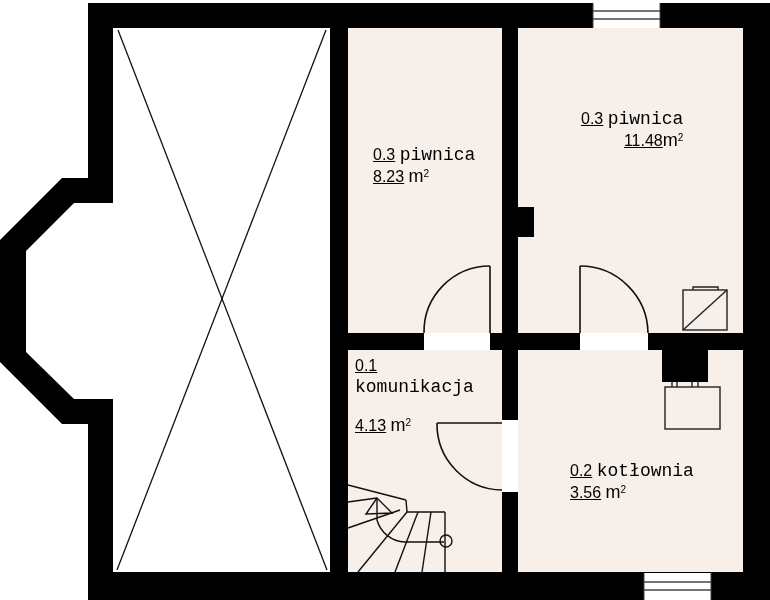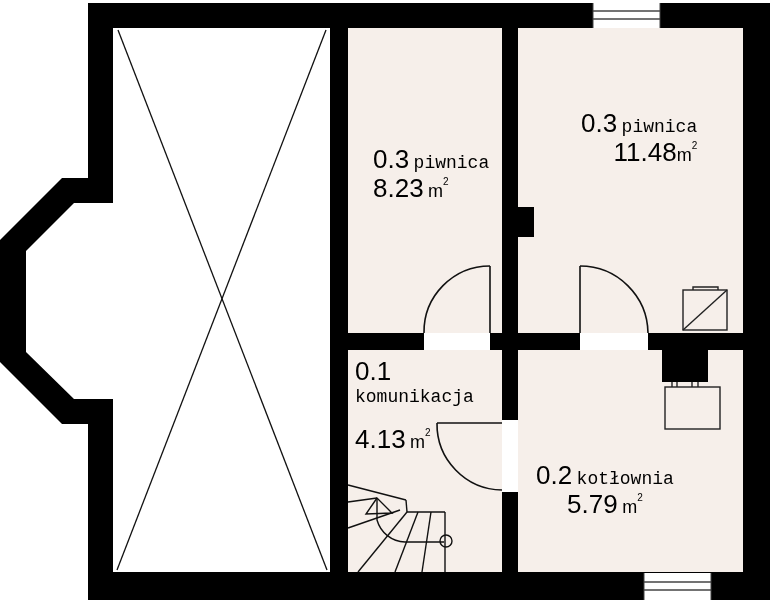--- a/index.html
+++ b/index.html
@@ -1,19 +1,19 @@
 <!DOCTYPE html>
 <html><head>
   <meta charset="utf-8">
   <style>
     html, body { margin: 0; padding: 0; background: #ffffff; }
     body { width: 770px; height: 600px; overflow: hidden; position: relative; font-family: "Liberation Sans", sans-serif; }
     svg { position: absolute; left: 0; top: 0; }
     .label { position: absolute; color: #000; line-height: 1; white-space: nowrap; }
-    .num { font-size: 26px; }
+    .num { font-size: 16px; text-decoration: underline; }
     .name { font-size: 18px; font-family: Liberation Mono, monospace; }
     .sup { font-size: 10px; vertical-align: top; position: relative; top: 2px; }
     .unit { font-size: 18px; }
   </style>
 </head>
 <body>
 
 <svg width="770" height="600" viewBox="0 0 770 600" xmlns="http://www.w3.org/2000/svg">
 
   <rect x="113" y="28" width="217" height="544" fill="#ffffff"></rect>
@@ -126,16 +126,16 @@
   <div><span class="num">0.3</span> <span class="name">piwnica</span></div>
   <div style="margin-top:3px;text-align:right;"><span class="num">11.48</span><span class="unit">m</span><span class="sup">2</span></div>
 </div>
 
 <div class="label" style="left:355px; top:358px;">
   <div><span class="num">0.1</span></div>
   <div style="margin-top:4px;"><span class="name">komunikacja</span></div>
   <div style="margin-top:20px;"><span class="num">4.13</span> <span class="unit">m</span><span class="sup">2</span></div>
 </div>
 
-<div class="label" style="left:536px; top:462px;text-align:center;">
+<div class="label" style="left:570px; top:462px;">
   <div><span class="num">0.2</span> <span class="name">kotłownia</span></div>
-  <div style="margin-top:3px;"><span class="num">5.79</span> <span class="unit">m</span><span class="sup">2</span></div>
+  <div style="margin-top:3px;"><span class="num">3.56</span> <span class="unit">m</span><span class="sup">2</span></div>
 </div>
 
 </body></html>

